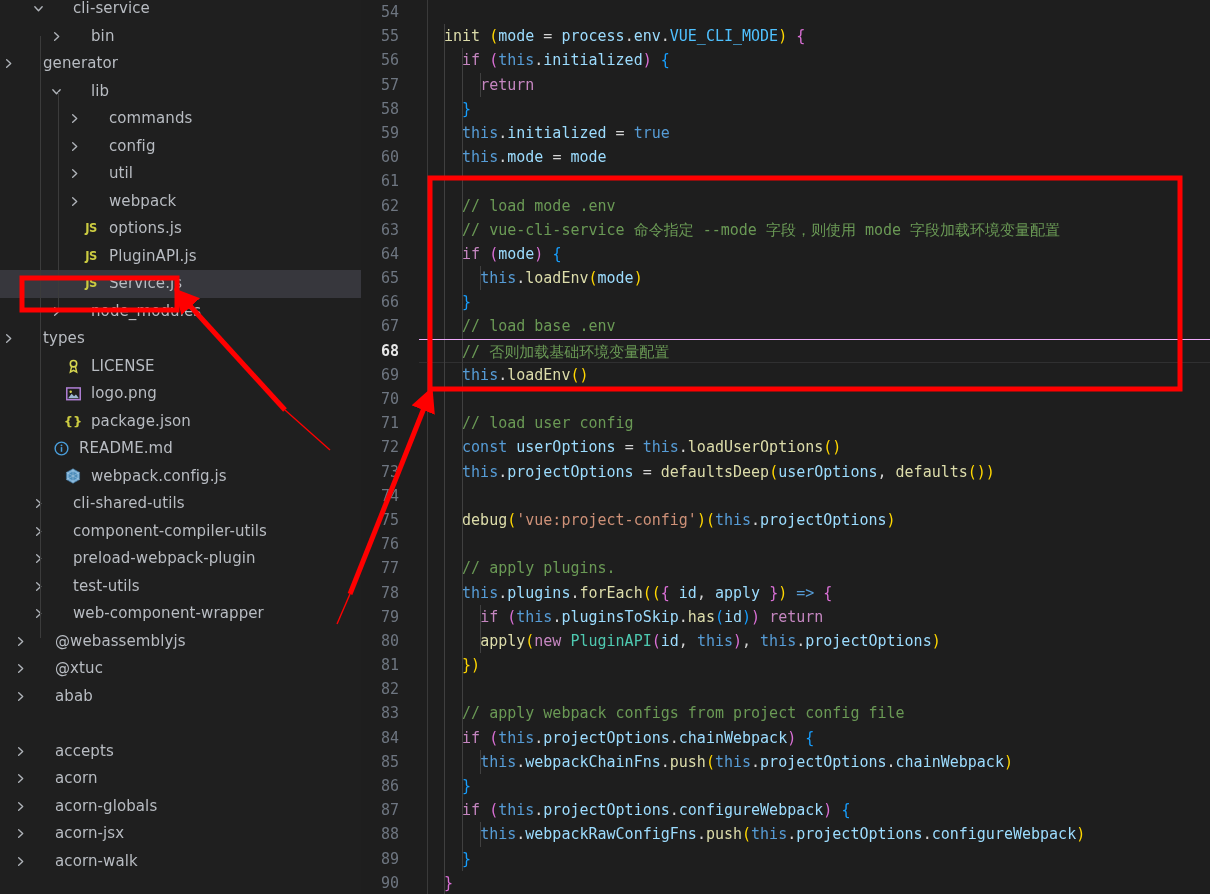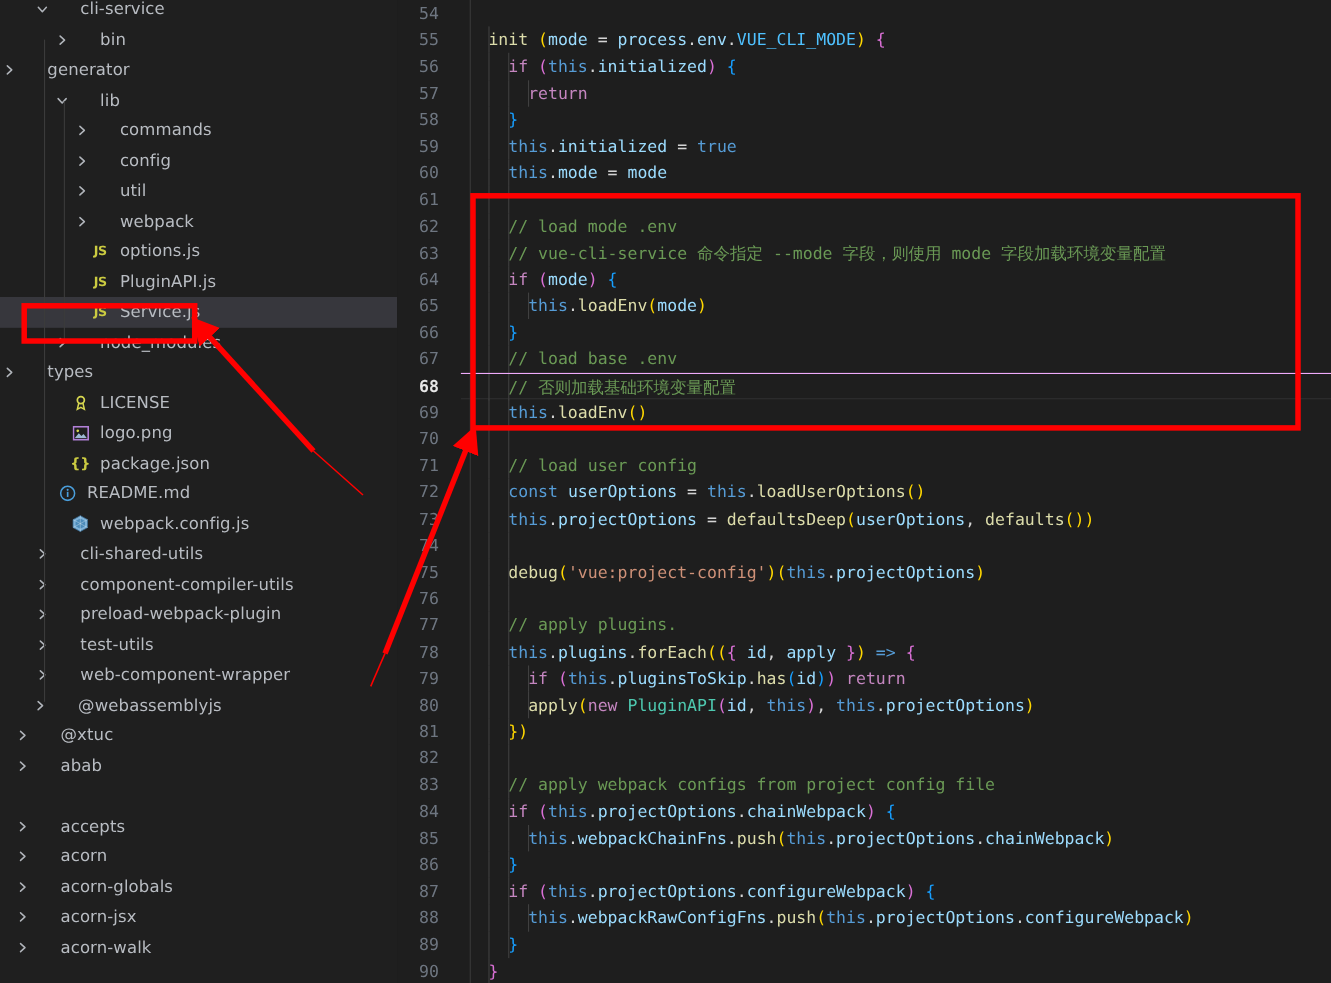--- a/index.html
+++ b/index.html
@@ -291,21 +291,21 @@
         </div>
         <div class="tree-row" style="padding-left: 30px; top: 600px; position: absolute; left: 0px; right: 0px;">
           <span class="twisty">
             <svg width="11" height="11" viewBox="0 0 12 12">
               <path d="M4 2 L8.4 6 L4 10" fill="none" stroke="#b0b4ba" stroke-width="1.5" stroke-linecap="round" stroke-linejoin="round"></path>
             </svg>
           </span>
           <span class="ficon"></span>
           <span class="lbl">web-component-wrapper</span>
         </div>
-        <div class="tree-row" style="padding-left: 28px; top: 627.5px; position: absolute; left: 0px; right: 0px;">
+        <div class="tree-row" style="padding-left: 12px; top: 627.5px; position: absolute; left: 0px; right: 0px;">
           <span class="twisty">
             <svg width="11" height="11" viewBox="0 0 12 12">
               <path d="M4 2 L8.4 6 L4 10" fill="none" stroke="#b0b4ba" stroke-width="1.5" stroke-linecap="round" stroke-linejoin="round"></path>
             </svg>
           </span>
           <span class="ficon"></span>
           <span class="lbl">@webassemblyjs</span>
         </div>
         <div class="tree-row" style="padding-left: 12px; top: 655px; position: absolute; left: 0px; right: 0px;">
           <span class="twisty">

